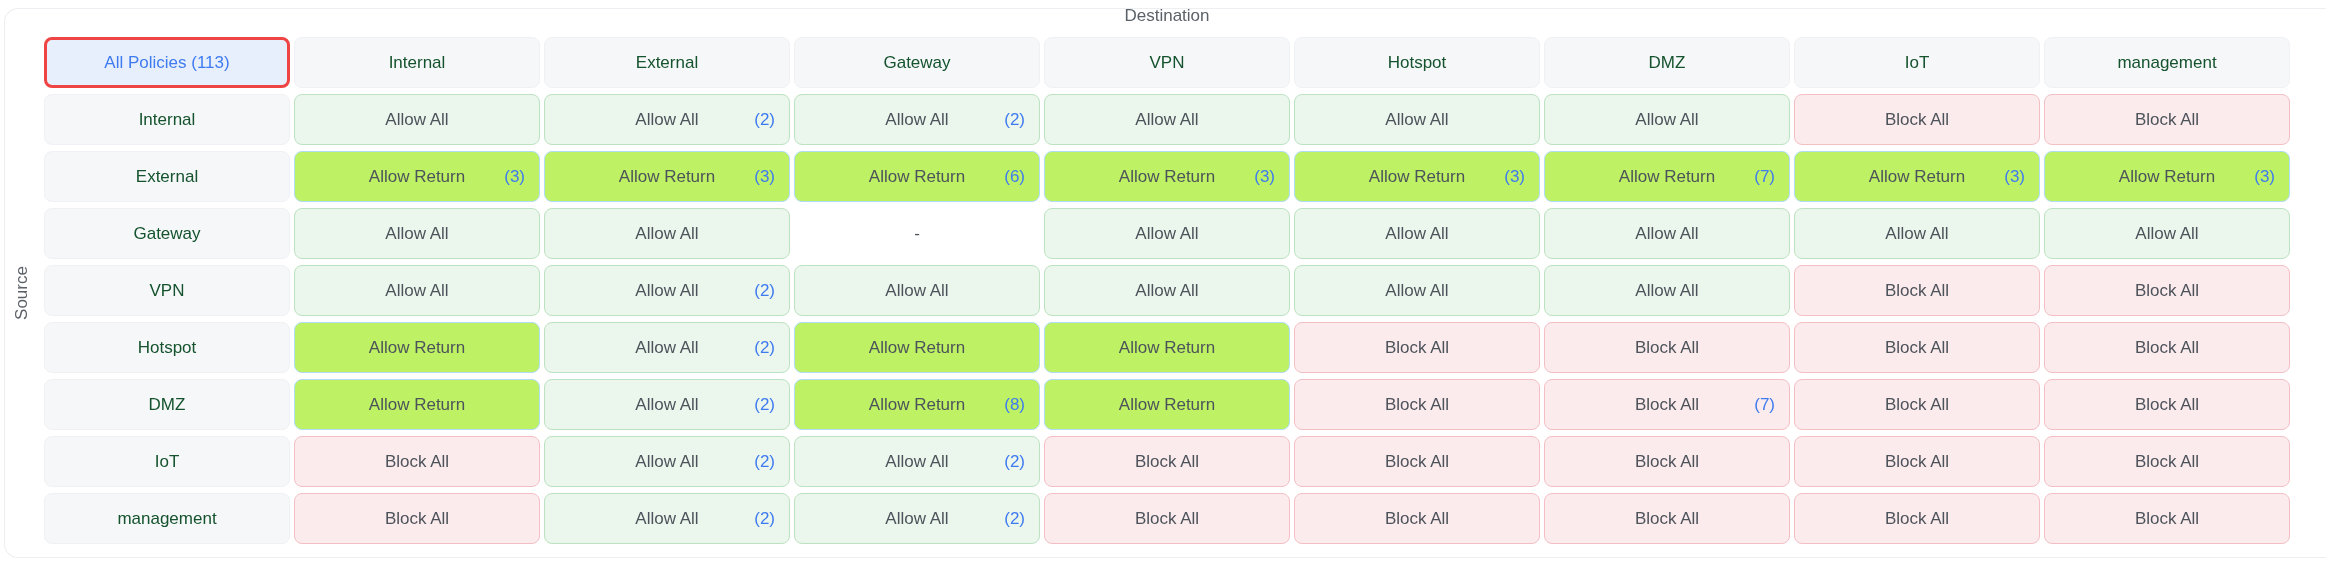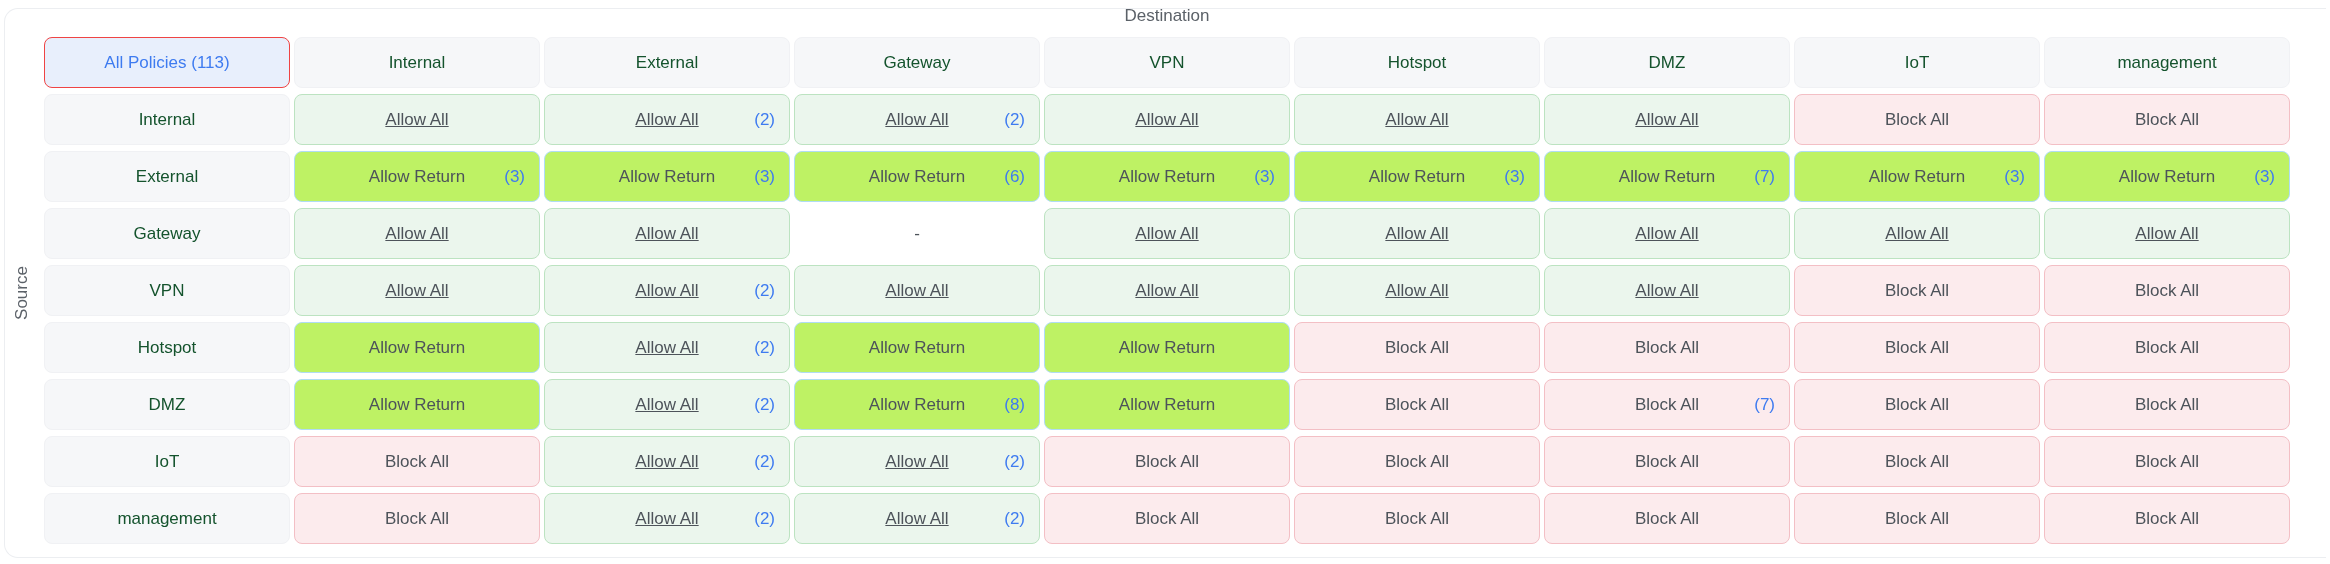--- a/index.html
+++ b/index.html
@@ -47,28 +47,27 @@
     position:absolute;right:14px;
     color:#3e7bf0;
   }
   .hdr{
     background:#f6f7f9;
     border:1px solid #f0f1f4;
     color:#14532d;
   }
   .all-policies{
     background:#e8effc;
-    border:1px solid #ef4444;
+    border:3px solid #ef4444;
     color:#3e7bf0;
     text-align:right;
   }
   .allow{
     background:#ebf6ed;
     border:1.5px solid #bce3c1;
-    text-decoration:underline;
   }
   .return{
     background:#bef264;
     border:1.5px solid #b0dcf4;
   }
   .block{
     background:#fcebed;
     border:1.5px solid #f3bfc5;
     text-align:center;
   }

